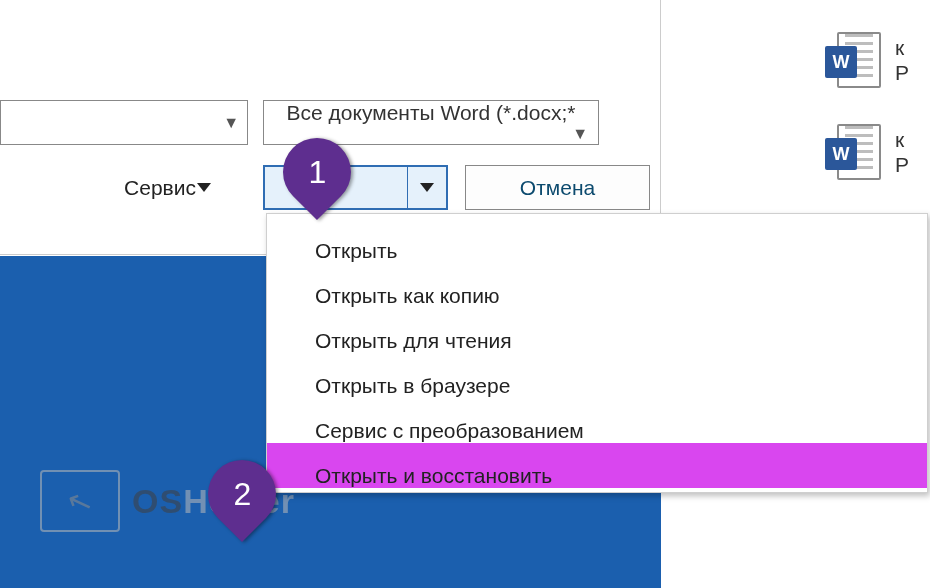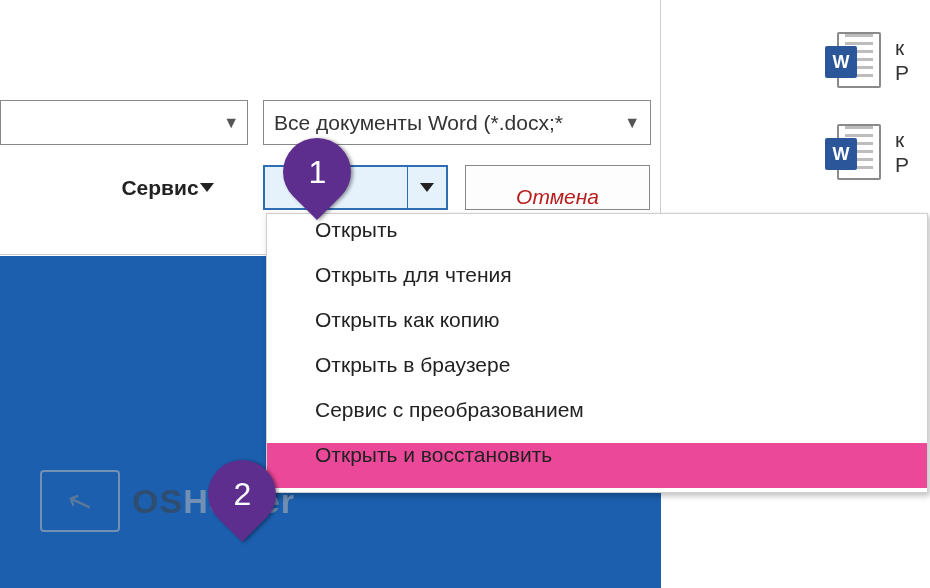--- a/index.html
+++ b/index.html
@@ -44,28 +44,29 @@
     background: #fff;
     display: flex;
     align-items: center;
     justify-content: flex-end;
     padding-right: 8px;
   }
   .filetype-combo {
     position: absolute;
     left: 263px;
     top: 0;
-    width: 388px;
+    width: 336px;
     height: 45px;
     border: 1px solid #888;
     background: #fff;
     display: flex;
     align-items: center;
     padding: 0 10px;
     color: #333;
+    flex-direction: column;
   }
   .filetype-combo .chev {
     margin-left: auto;
     font-size: 16px;
     color: #555;
   }
   .filename-combo .chev {
     font-size: 16px;
     color: #555;
   }
@@ -81,21 +82,20 @@
     position: absolute;
     left: 90px;
     top: 0;
     width: 155px;
     height: 45px;
     display: flex;
     align-items: center;
     justify-content: center;
     gap: 1px;
     color: #222;
-    font-weight: bold;
   }
   .open-splitbtn {
     position: absolute;
     left: 263px;
     top: 0;
     width: 185px;
     height: 45px;
     border: 2px solid #2f6db3;
     background: #e5f1fb;
     display: flex;
@@ -114,24 +114,23 @@
   }
   .cancel-btn {
     position: absolute;
     left: 465px;
     top: 0;
     width: 185px;
     height: 45px;
     border: 1px solid #888;
     background: #fdfdfd;
     display: flex;
-    align-items: flex-end;
-    justify-content: center;
-    color: #b91c1c;
-    font-style: italic;
+    align-items: center;
+    justify-content: center;
+    color: #0c4a6e;
   }
 
   
   .blue-bar {
     position: absolute;
     left: 0;
     top: 256px;
     width: 661px;
     height: 332px;
     background: #1b5fae;
@@ -145,26 +144,26 @@
     width: 662px;
     background: #fff;
     border: 1px solid #cfcfcf;
     box-shadow: 2px 3px 6px rgba(0,0,0,0.25);
     padding: 4px 0;
     z-index: 10;
   }
   .menu-item {
     height: 45px;
     display: flex;
-    align-items: flex-start;
+    align-items: flex-end;
     padding-left: 48px;
     color: #222;
   }
   .menu-item.highlight {
-    background: #ec4899;
+    background: #d946ef;
   }
 
   
   .file-col {
     position: absolute;
     left: 825px;
     top: 30px;
     width: 105px;
   }
   .file-item {
@@ -327,24 +326,24 @@
   </div>
 </div>
 
 <div class="blue-bar"></div>
 
 <div class="menu">
   <div class="menu-item">
     <span>Открыть</span>
   </div>
   <div class="menu-item">
+    <span>Открыть как копию</span>
+  </div>
+  <div class="menu-item">
     <span>Открыть для чтения</span>
-  </div>
-  <div class="menu-item">
-    <span>Открыть как копию</span>
   </div>
   <div class="menu-item">
     <span>Открыть в браузере</span>
   </div>
   <div class="menu-item">
     <span>Сервис с преобразованием</span>
   </div>
   <div class="menu-item highlight">
     <span>Открыть и восстановить</span>
   </div>

